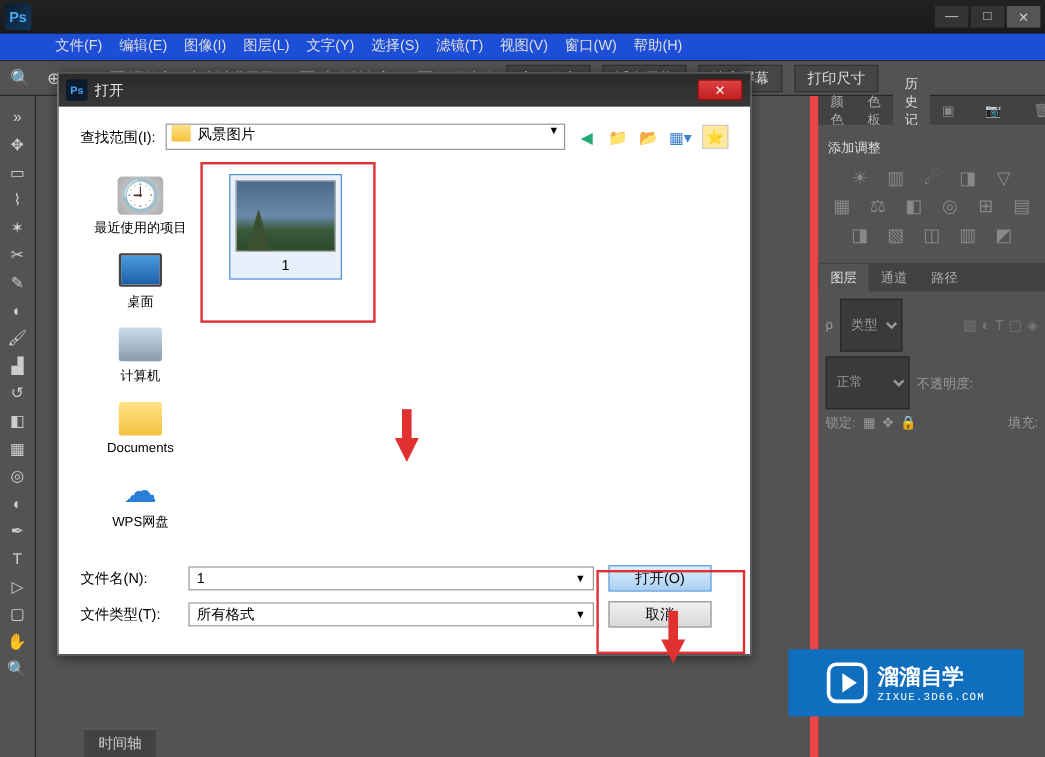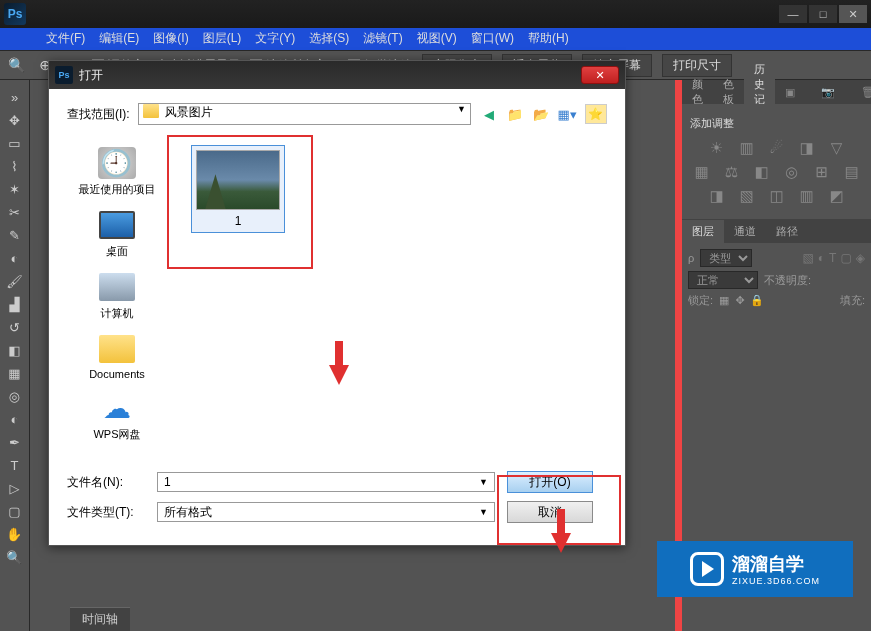--- a/index.html
+++ b/index.html
@@ -36,21 +36,21 @@
 .panel-tabs span { padding: 4px 10px; cursor: pointer; }
 .panel-tabs span.active { background: #535353; color: #ddd; }
 .panel-tabs .dock-icons { margin-left: auto; display: flex; gap: 6px; padding-right: 6px; color: #888; }
 .panel-body { background: #535353; }
 .adjust-panel { padding: 8px; }
 .adjust-title { color: #ddd; font-size: 11px; margin-bottom: 8px; }
 .adjust-row { display: flex; gap: 10px; justify-content: center; margin-bottom: 6px; }
 .adjust-row span { color: #888; font-size: 15px; width: 20px; text-align: center; cursor: pointer; }
 .layers-panel { padding: 6px; }
 .layer-ctrl-row { display: flex; align-items: center; gap: 6px; margin-bottom: 4px; font-size: 11px; color: #999; }
-.layer-select { background: #3a3a3a; border: 1px solid #282828; color: #999; padding: 1px 4px; font-size: 11px; flex: 0 0 auto; }
+.layer-select { background: #3a3a3a; border: 1px solid #282828; color: #999; padding: 14px 4px; font-size: 11px; flex: 0 0 auto; }
 .layer-icons { display: flex; gap: 4px; margin-left: auto; }
 .layer-icons span { color: #777; font-size: 12px; }
 
 
 .dialog { position: absolute; left: 48px; top: 60px; width: 578px; height: 486px; background: #fff; border: 1px solid #555; box-shadow: 0 2px 10px rgba(0,0,0,.5); }
 .dialog-title { height: 28px; background: linear-gradient(#2a2a2a, #383838); display: flex; align-items: center; padding: 0 6px; color: #eee; font-size: 12px; }
 .dialog-title .dps { width: 18px; height: 18px; background: #0a1c2e; border-radius: 2px; color: #4aa8f2; font-size: 9px; font-weight: bold; display: flex; align-items: center; justify-content: center; margin-right: 6px; }
 .dialog-close { margin-left: auto; width: 38px; height: 18px; background: linear-gradient(#e04040, #c02020); border-radius: 3px; color: #fff; display: flex; align-items: center; justify-content: center; font-size: 11px; cursor: pointer; border: 1px solid #901010; }
 .dialog-body { padding: 14px 18px; height: calc(100% - 28px); background: #fff; display: flex; flex-direction: column; }
 .look-row { display: flex; align-items: center; gap: 8px; margin-bottom: 14px; font-size: 12px; }
@@ -83,21 +83,21 @@
 .bottom-row label { width: 78px; }
 .bottom-combo { flex: 1; border: 1px solid #999; height: 20px; display: flex; align-items: center; padding: 0 6px; font-size: 12px; background: #fff; }
 .bottom-combo .arrow { margin-left: auto; font-size: 9px; }
 .btn-area { position: relative; width: 100px; }
 .dlg-btn { width: 86px; height: 22px; border: 1px solid #8a8a8a; background: linear-gradient(#f0f0f0, #d8d8d8); font-size: 12px; cursor: pointer; display: flex; align-items: center; justify-content: center; }
 .dlg-btn.primary { background: linear-gradient(#dcefff, #a8d0f0); border: 1px solid #4a90d9; }
 .red-box-open { position: absolute; border: 2px solid #e03030; pointer-events: none; }
 .watermark { position: absolute; right: 18px; bottom: 34px; width: 196px; height: 56px; background: #106ebe; display: flex; align-items: center; justify-content: center; gap: 8px; color: #fff; font-size: 18px; font-weight: bold; }
 .watermark .play-ic { width: 34px; height: 34px; border: 3px solid #fff; border-radius: 8px; display: flex; align-items: center; justify-content: center; }
 .watermark .play-ic::after { content: ""; border-left: 12px solid #fff; border-top: 8px solid transparent; border-bottom: 8px solid transparent; margin-left: 3px; }
-.watermark .text small { display: block; font-size: 9px; font-weight: normal; letter-spacing: 1px; }
+.watermark .text small { display: block; font-size: 9px; font-weight: normal; letter-spacing: 1px; font-family: Liberation Mono, monospace; }
 </style>
 </head>
 <body>
 
 <div class="titlebar">
   <div class="ps-logo">Ps</div>
   <div class="win-controls">
     <div class="win-btn">—</div>
     <div class="win-btn">□</div>
     <div class="win-btn close">✕</div>

